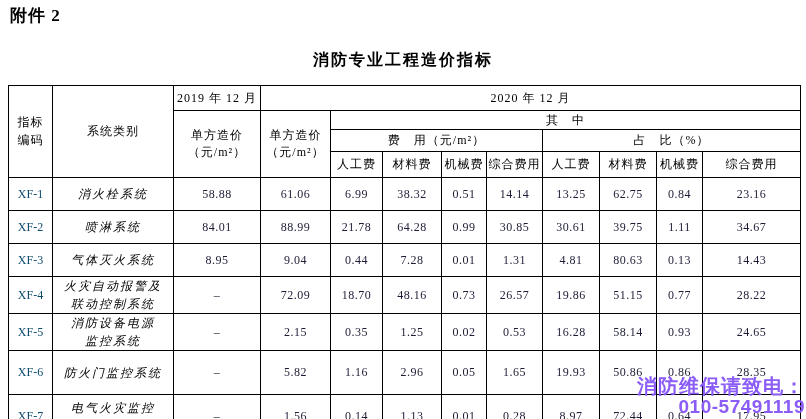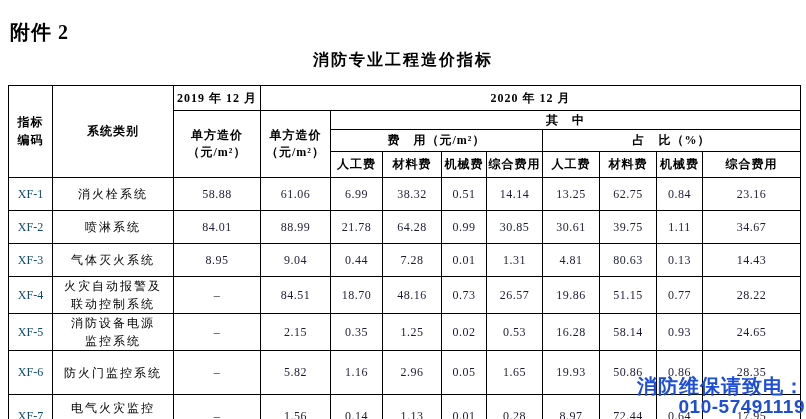--- a/index.html
+++ b/index.html
@@ -5,52 +5,52 @@
   * { margin: 0; padding: 0; box-sizing: border-box; }
   html, body { background: #ffffff; }
   body {
     width: 806px; height: 419px;
     position: relative;
     overflow: hidden;
     font-family: "Liberation Serif", "DejaVu Serif", serif;
     color: #000;
   }
   .attachment {
-    position: absolute; left: 10px; top: 19px;
-    font-size: 20px; font-weight: bold; letter-spacing: 1px;
+    position: absolute; left: 10px; top: 4px;
+    font-size: 17px; font-weight: bold; letter-spacing: 1px;
   }
   .title {
     position: absolute; left: 0; top: 50px; width: 806px;
     text-align: center; font-size: 16px; font-weight: bold; letter-spacing: 2px;
   }
   table.cost {
     position: absolute; left: 8px; top: 85px;
     width: 792px; table-layout: fixed;
     border-collapse: collapse;
   }
   table.cost th, table.cost td {
     border: 1.4px solid #000;
     text-align: center; vertical-align: middle;
     padding: 0 1px;
     font-size: 12px;
     overflow: hidden;
   }
-  table.cost th { font-weight: bold; letter-spacing: 1px; margin-top: 8px; }
+  table.cost th { font-weight: normal; letter-spacing: 1px; margin-top: 8px; }
   .pre { white-space: pre-line; line-height: 1.45; }
   tr.hA { height: 25px; }
   tr.hB { height: 19px; }
   tr.hC { height: 22px; }
   tr.hD { height: 26px; }
   tr.r33 { height: 33px; }
   tr.r35 { height: 35px; }
   tr.r34 { height: 34px; }
   tr.r27 { height: 44px; }
   tr.r44 { height: 44px; }
   td.num { color: #1c1c36; font-size: 12.5px; letter-spacing: 0.5px; }
-  td.sys { letter-spacing: 2px; line-height: 1.5; }
+  td.sys { letter-spacing: 2px; line-height: 1.5; font-style: italic; }
   td.code { color: #0c4a6e; font-size: 12.5px; }
   .watermark {
     position: absolute; right: 1px; bottom: 1px;
     text-align: right; color: #ff2116;
     font-family: "Liberation Sans", "DejaVu Sans", sans-serif;
     font-weight: bold; line-height: 1.08;
     pointer-events: none;
   }
   .watermark .wl1 { font-size: 20px; letter-spacing: 1px; }
   .watermark .wl2 { font-size: 19px; letter-spacing: 0.5px; }
@@ -147,21 +147,21 @@
       <td class="num">4.81</td>
       <td class="num">80.63</td>
       <td class="num">0.13</td>
       <td class="num">14.43</td>
     </tr>
     <tr class="r35">
       <td class="code">XF-4</td>
       <td class="sys pre">火灾自动报警及
 联动控制系统</td>
       <td class="num">–</td>
-      <td class="num">84.51</td>
+      <td class="num">72.09</td>
       <td class="num">18.70</td>
       <td class="num">48.16</td>
       <td class="num">0.73</td>
       <td class="num">26.57</td>
       <td class="num">19.86</td>
       <td class="num">51.15</td>
       <td class="num">0.77</td>
       <td class="num">28.22</td>
     </tr>
     <tr class="r34">
@@ -204,16 +204,16 @@
       <td class="num">0.01</td>
       <td class="num">0.28</td>
       <td class="num">8.97</td>
       <td class="num">72.44</td>
       <td class="num">0.64</td>
       <td class="num">17.95</td>
     </tr>
   </tbody>
 </table>
 
-<div class="watermark" style="color: #1d4ed8;">
+<div class="watermark" style="color: #8b5cf6;">
   <div class="wl1">消防维保请致电：</div>
   <div class="wl2">010-57491119</div>
 </div>
 
 </body></html>

